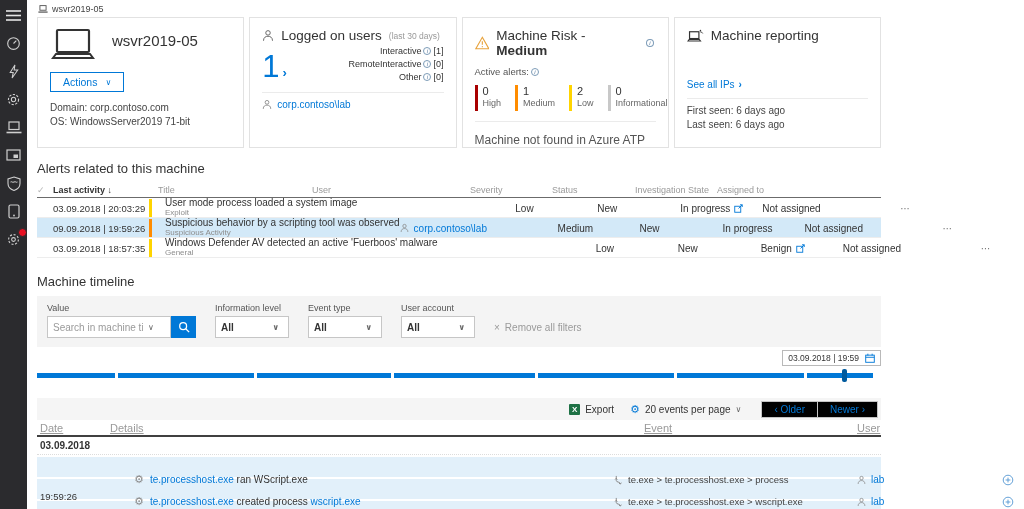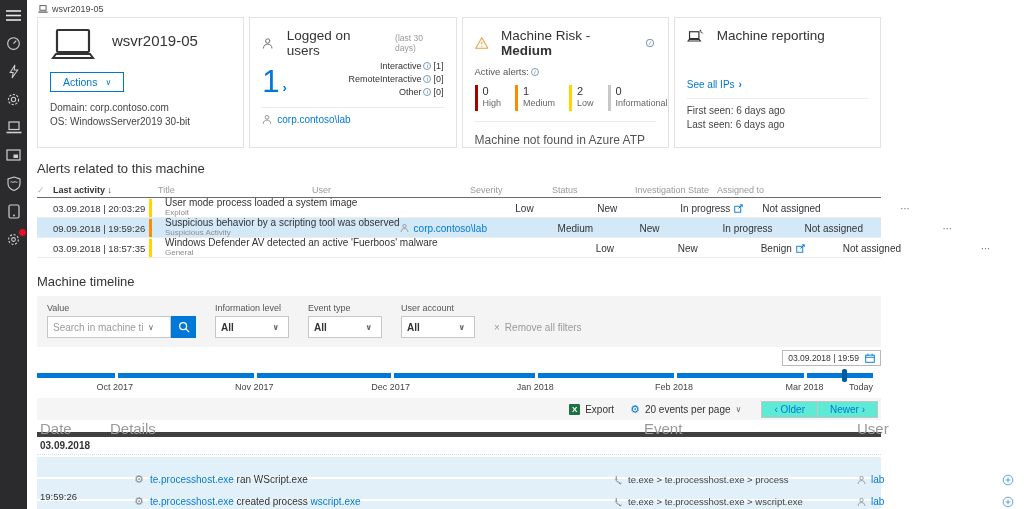--- a/index.html
+++ b/index.html
@@ -14,21 +14,21 @@
   .nav-item { width:18px; height:16px; display:flex; align-items:center; justify-content:center; position:relative; cursor:pointer; }
   .nav-item svg { display:block; }
   .badge-dot { position:absolute; top:-3px; right:-4px; width:9px; height:9px; border-radius:50%; background:#e81123; border:1px solid #2b2b2e; }
   
   .main { position:absolute; left:27px; top:0; width:861px; height:509px; }
   .breadcrumb { height:17px; display:flex; align-items:center; gap:4px; padding-left:11px; font-size:9px; color:#444; }
   .content { padding:0 7px 0 10px; }
   
   .cards { display:flex; gap:5px; height:131px; }
   .card { flex:1; border:1px solid #e2e2e2; background:#fff; padding:10px 12px; position:relative; overflow:hidden; }
-  .card-head { display:flex; align-items:center; gap:13px; font-size:13.5px; color:#333; }
+  .card-head { display:flex; align-items:center; gap:7px; font-size:13.5px; color:#333; }
   .card-head .sub { font-size:8.5px; color:#999; }
   .divider { border-top:1px solid #ebebeb; margin:8px 0 6px; }
   .machine-title-row { display:flex; align-items:flex-start; gap:16px; }
   .machine-title { font-size:15px; color:#333; margin-top:4px; }
   .actions-btn { margin-top:8px; display:inline-flex; align-items:center; gap:8px; border:1px solid #0078d7; color:#0078d7;
     font-size:10.5px; padding:3px 12px; background:#fff; cursor:pointer; }
   .meta-line { font-size:10px; color:#444; margin-top:3px; }
   .big-count-row { display:flex; justify-content:space-between; margin-top:2px; }
   .big-count { font-size:31px; font-weight:300; color:#0078d7; line-height:1.1; display:flex; align-items:flex-end; gap:3px; cursor:pointer; }
   .big-count .chev { font-size:13px; font-weight:700; padding-bottom:4px; }
@@ -79,26 +79,26 @@
   .gap { position:absolute; top:0; width:3px; height:5px; background:#fff; }
   .handle { position:absolute; top:-4px; width:5px; height:13px; background:#005a9e; border-radius:2px; cursor:ew-resize; }
   .axis { position:absolute; left:0; right:8px; top:32px; height:12px; font-size:9px; color:#444; }
   .axis span { position:absolute; transform:translateX(-50%); white-space:nowrap; }
   .axis span.last { right:0; left:auto; transform:none; }
   
   .t-toolbar { background:#f5f5f5; height:22px; display:flex; align-items:center; justify-content:flex-end; gap:16px; padding-right:3px; font-size:10px; }
   .tool-item { display:flex; align-items:center; gap:5px; color:#333; cursor:pointer; }
   .excel-ico { width:11px; height:11px; background:#1e7145; color:#fff; font-size:8px; font-weight:700; display:flex; align-items:center; justify-content:center; border-radius:1px; }
   .gear-blue { color:#0078d7; font-size:11px; }
-  .pager { display:flex; border:1px solid #c4c4c4; background:#5eead4; }
+  .pager { display:flex; border:1px solid #c4c4c4; background:#000000; }
   .pager .pg { padding:2px 12px; color:#0078d7; font-size:10px; cursor:pointer; }
   .pager .pg + .pg { border-left:1px solid #c4c4c4; }
   
   .e-grid { display:grid; grid-template-columns:73px 504px 243px 145px 16px; align-items:center; }
-  .e-head { height:17px; font-size:15px; color:#9a9a9a; border-bottom:5px solid #404040; }
+  .e-head { height:17px; font-size:11px; color:#9a9a9a; border-bottom:2px solid #404040;text-decoration:underline; }
   .e-group { height:18px; font-size:10px; font-weight:700; color:#333; display:flex; align-items:center; border-bottom:1px dotted #dcdcdc; }
   .e-row { height:20px; background:#e2f0fa; margin-top:2px; font-size:10px; cursor:pointer; }
   .e-time { color:#333; font-size:9.5px;margin-top:34px; }
   .e-event { display:flex; align-items:center; gap:6px; position:relative; padding-left:24px; height:20px; }
   .e-flagbar { position:absolute; left:15px; top:2px; bottom:2px; width:3px; }
   .e-ico { color:#8a8a8a; font-size:11px; line-height:1; }
   .lnk { color:#0078d7; cursor:pointer; }
   .e-details { display:flex; align-items:center; gap:5px; color:#444; font-size:9.5px; }
   .e-user { display:flex; align-items:center; gap:5px; }
   .plus-circle { cursor:pointer; display:flex; }
@@ -189,21 +189,21 @@
           <div>
             <div class="machine-title">wsvr2019-05</div>
           </div>
         </div>
         <button class="actions-btn">
           <span>Actions</span>
           <span style="font-size:8px;">∨</span>
         </button>
         <div style="margin-top:10px;">
           <div class="meta-line">Domain: corp.contoso.com</div>
-          <div class="meta-line">OS: WindowsServer2019 30-bit</div>
+          <div class="meta-line">OS: WindowsServer2019 71-bit</div>
         </div>
       </section>
 
       <section class="card">
         <div class="card-head">
           <svg width="12" height="13" viewBox="0 0 16 16">
               <circle cx="8" cy="4.5" r="3" stroke="#666" fill="none" stroke-width="1.3"></circle>
               <path d="M2 15 C2 10.5 5 9 8 9 C11 9 14 10.5 14 15" stroke="#666" fill="none" stroke-width="1.3"></path>
             </svg>
           <span>Logged on users</span>
@@ -435,29 +435,20 @@
           </svg>
       </div>
       <div class="track">
         <div class="gap" style="left:9.3%"></div>
         <div class="gap" style="left:26%"></div>
         <div class="gap" style="left:42.3%"></div>
         <div class="gap" style="left:59.6%"></div>
         <div class="gap" style="left:76.2%"></div>
         <div class="gap" style="left:91.8%"></div>
         <div class="handle" style="left:96.3%"></div>
-      </div>
-      <div class="axis">
-        <span style="left:9.3%">Oct 2017</span>
-        <span style="left:26%">Nov 2017</span>
-        <span style="left:42.3%">Dec 2017</span>
-        <span style="left:59.6%">Jan 2018</span>
-        <span style="left:76.2%">Feb 2018</span>
-        <span style="left:91.8%">Mar 2018</span>
-        <span class="last">Today</span>
       </div>
     </div>
 
     <div class="t-toolbar">
       <span class="tool-item">
         <span class="excel-ico">X</span>
         <span>Export</span>
       </span>
       <span class="tool-item">
         <span class="gear-blue">⚙</span>

